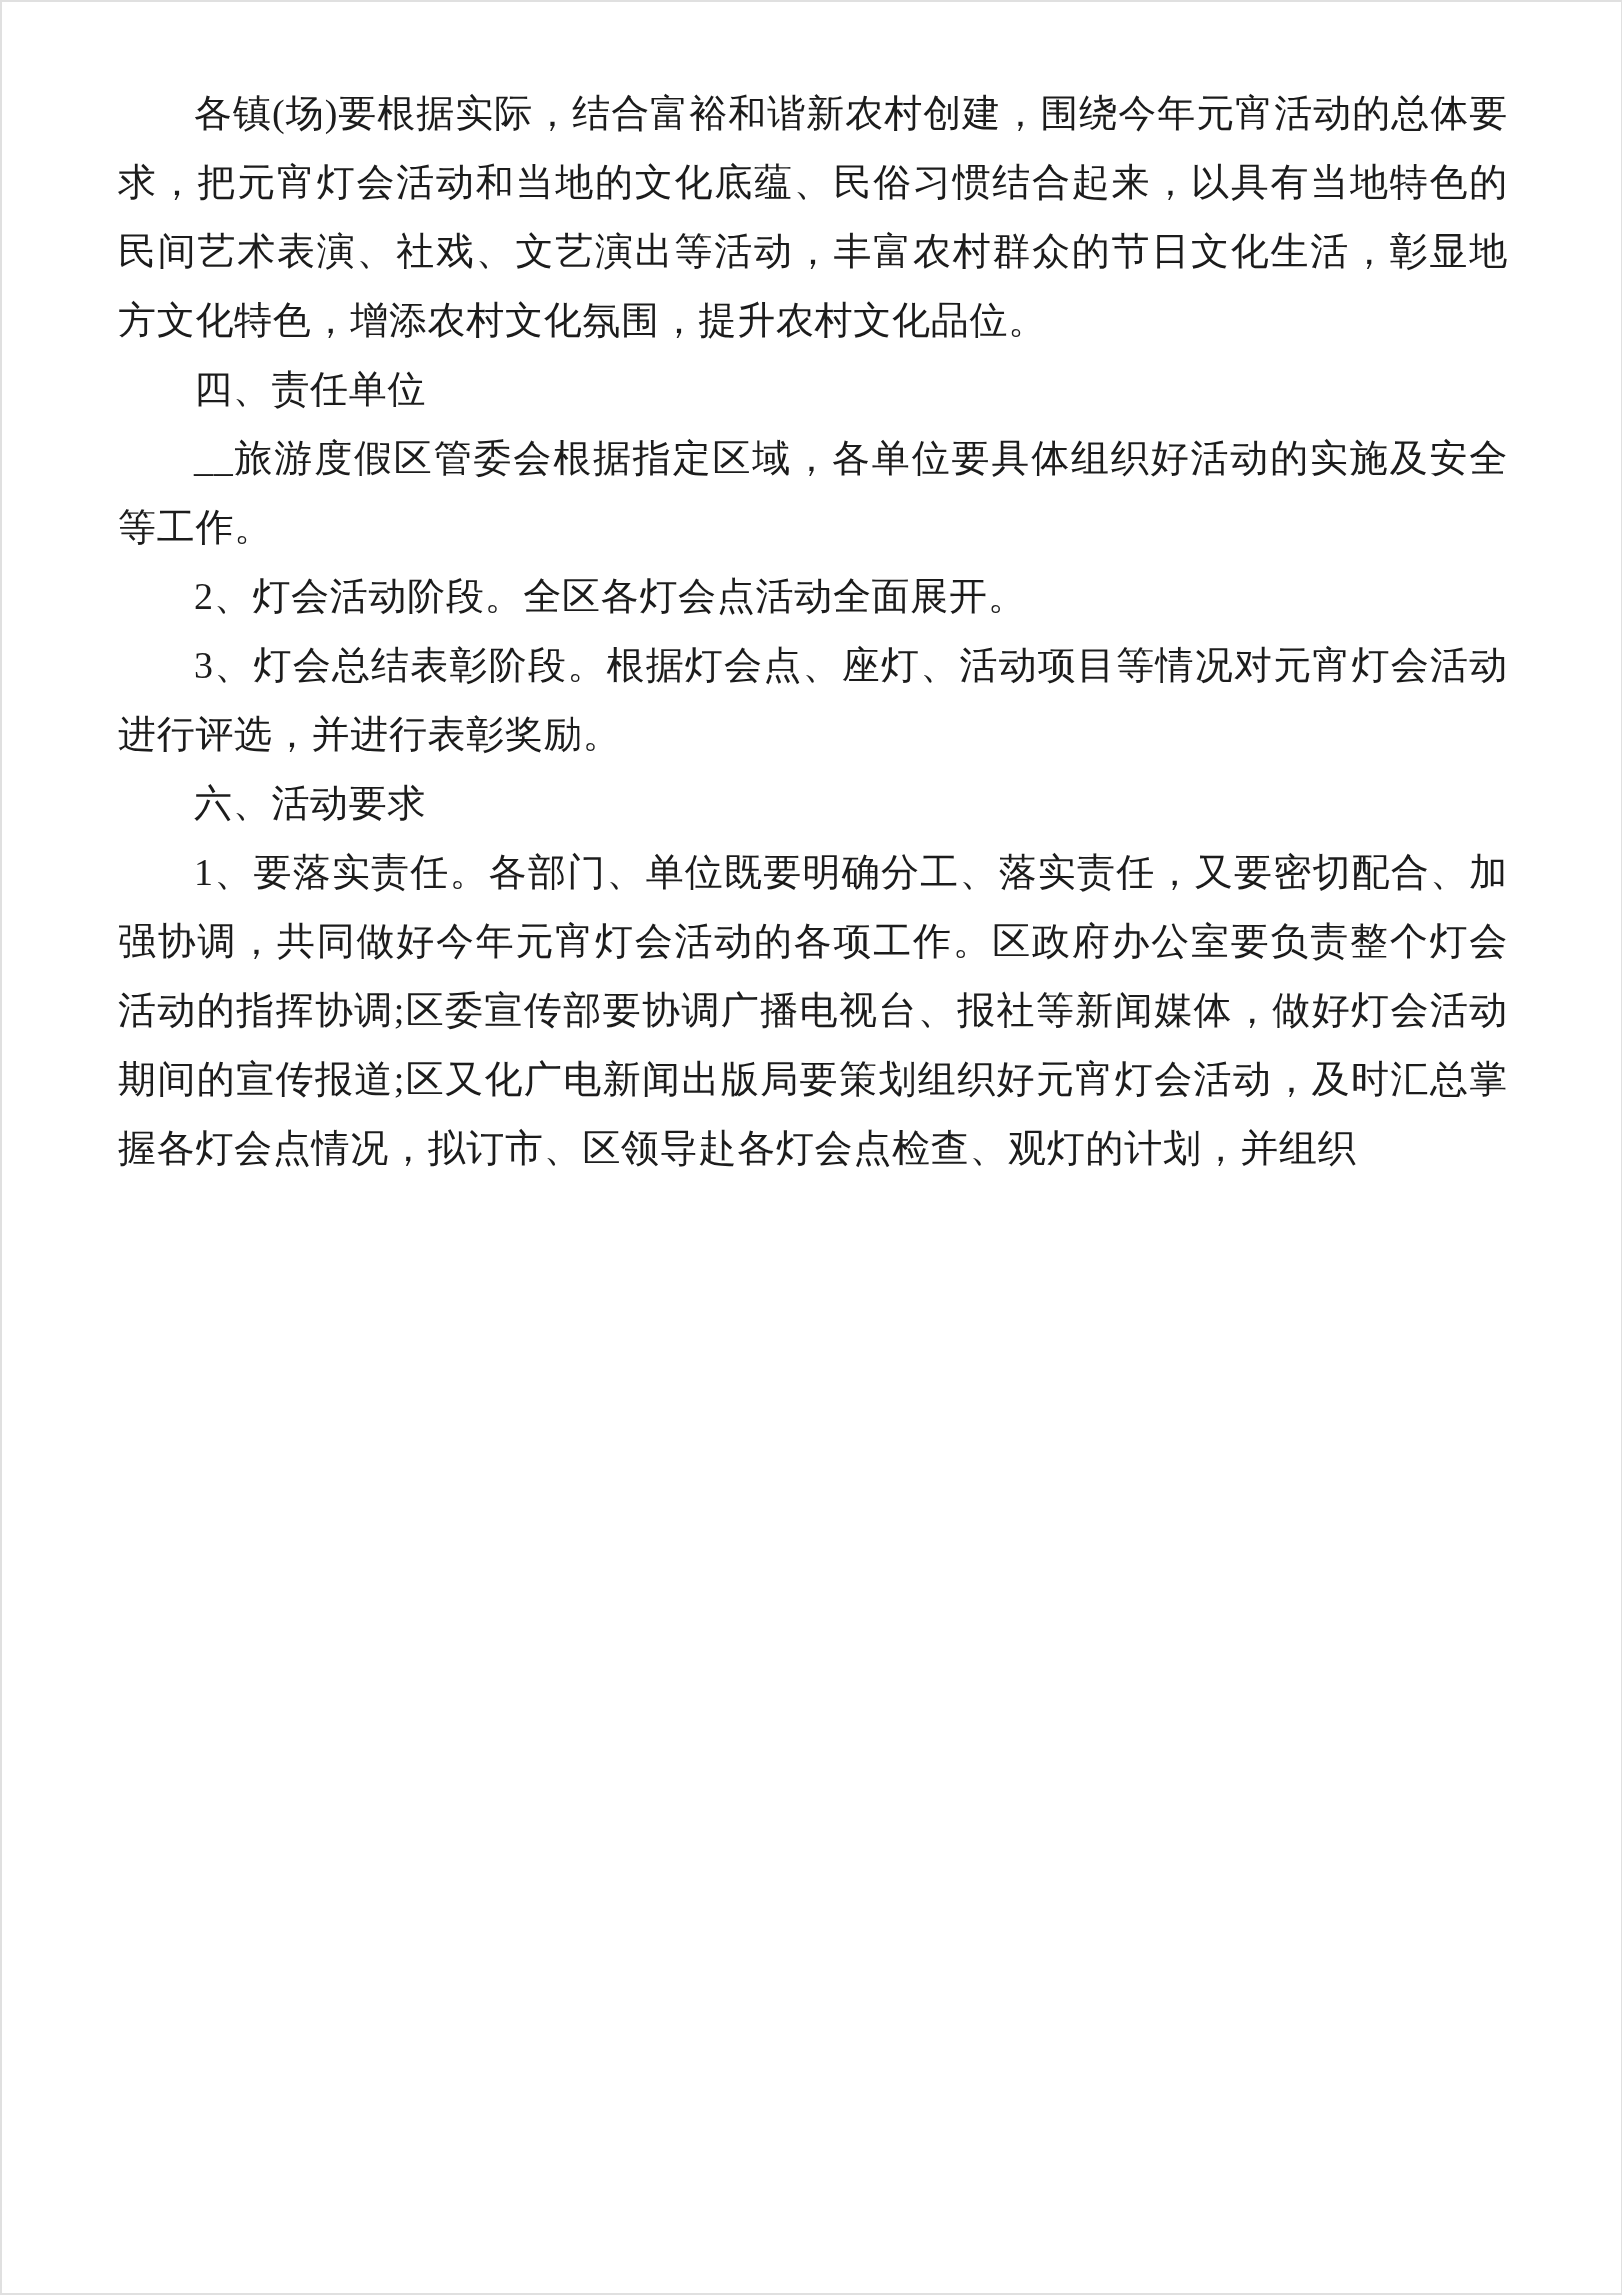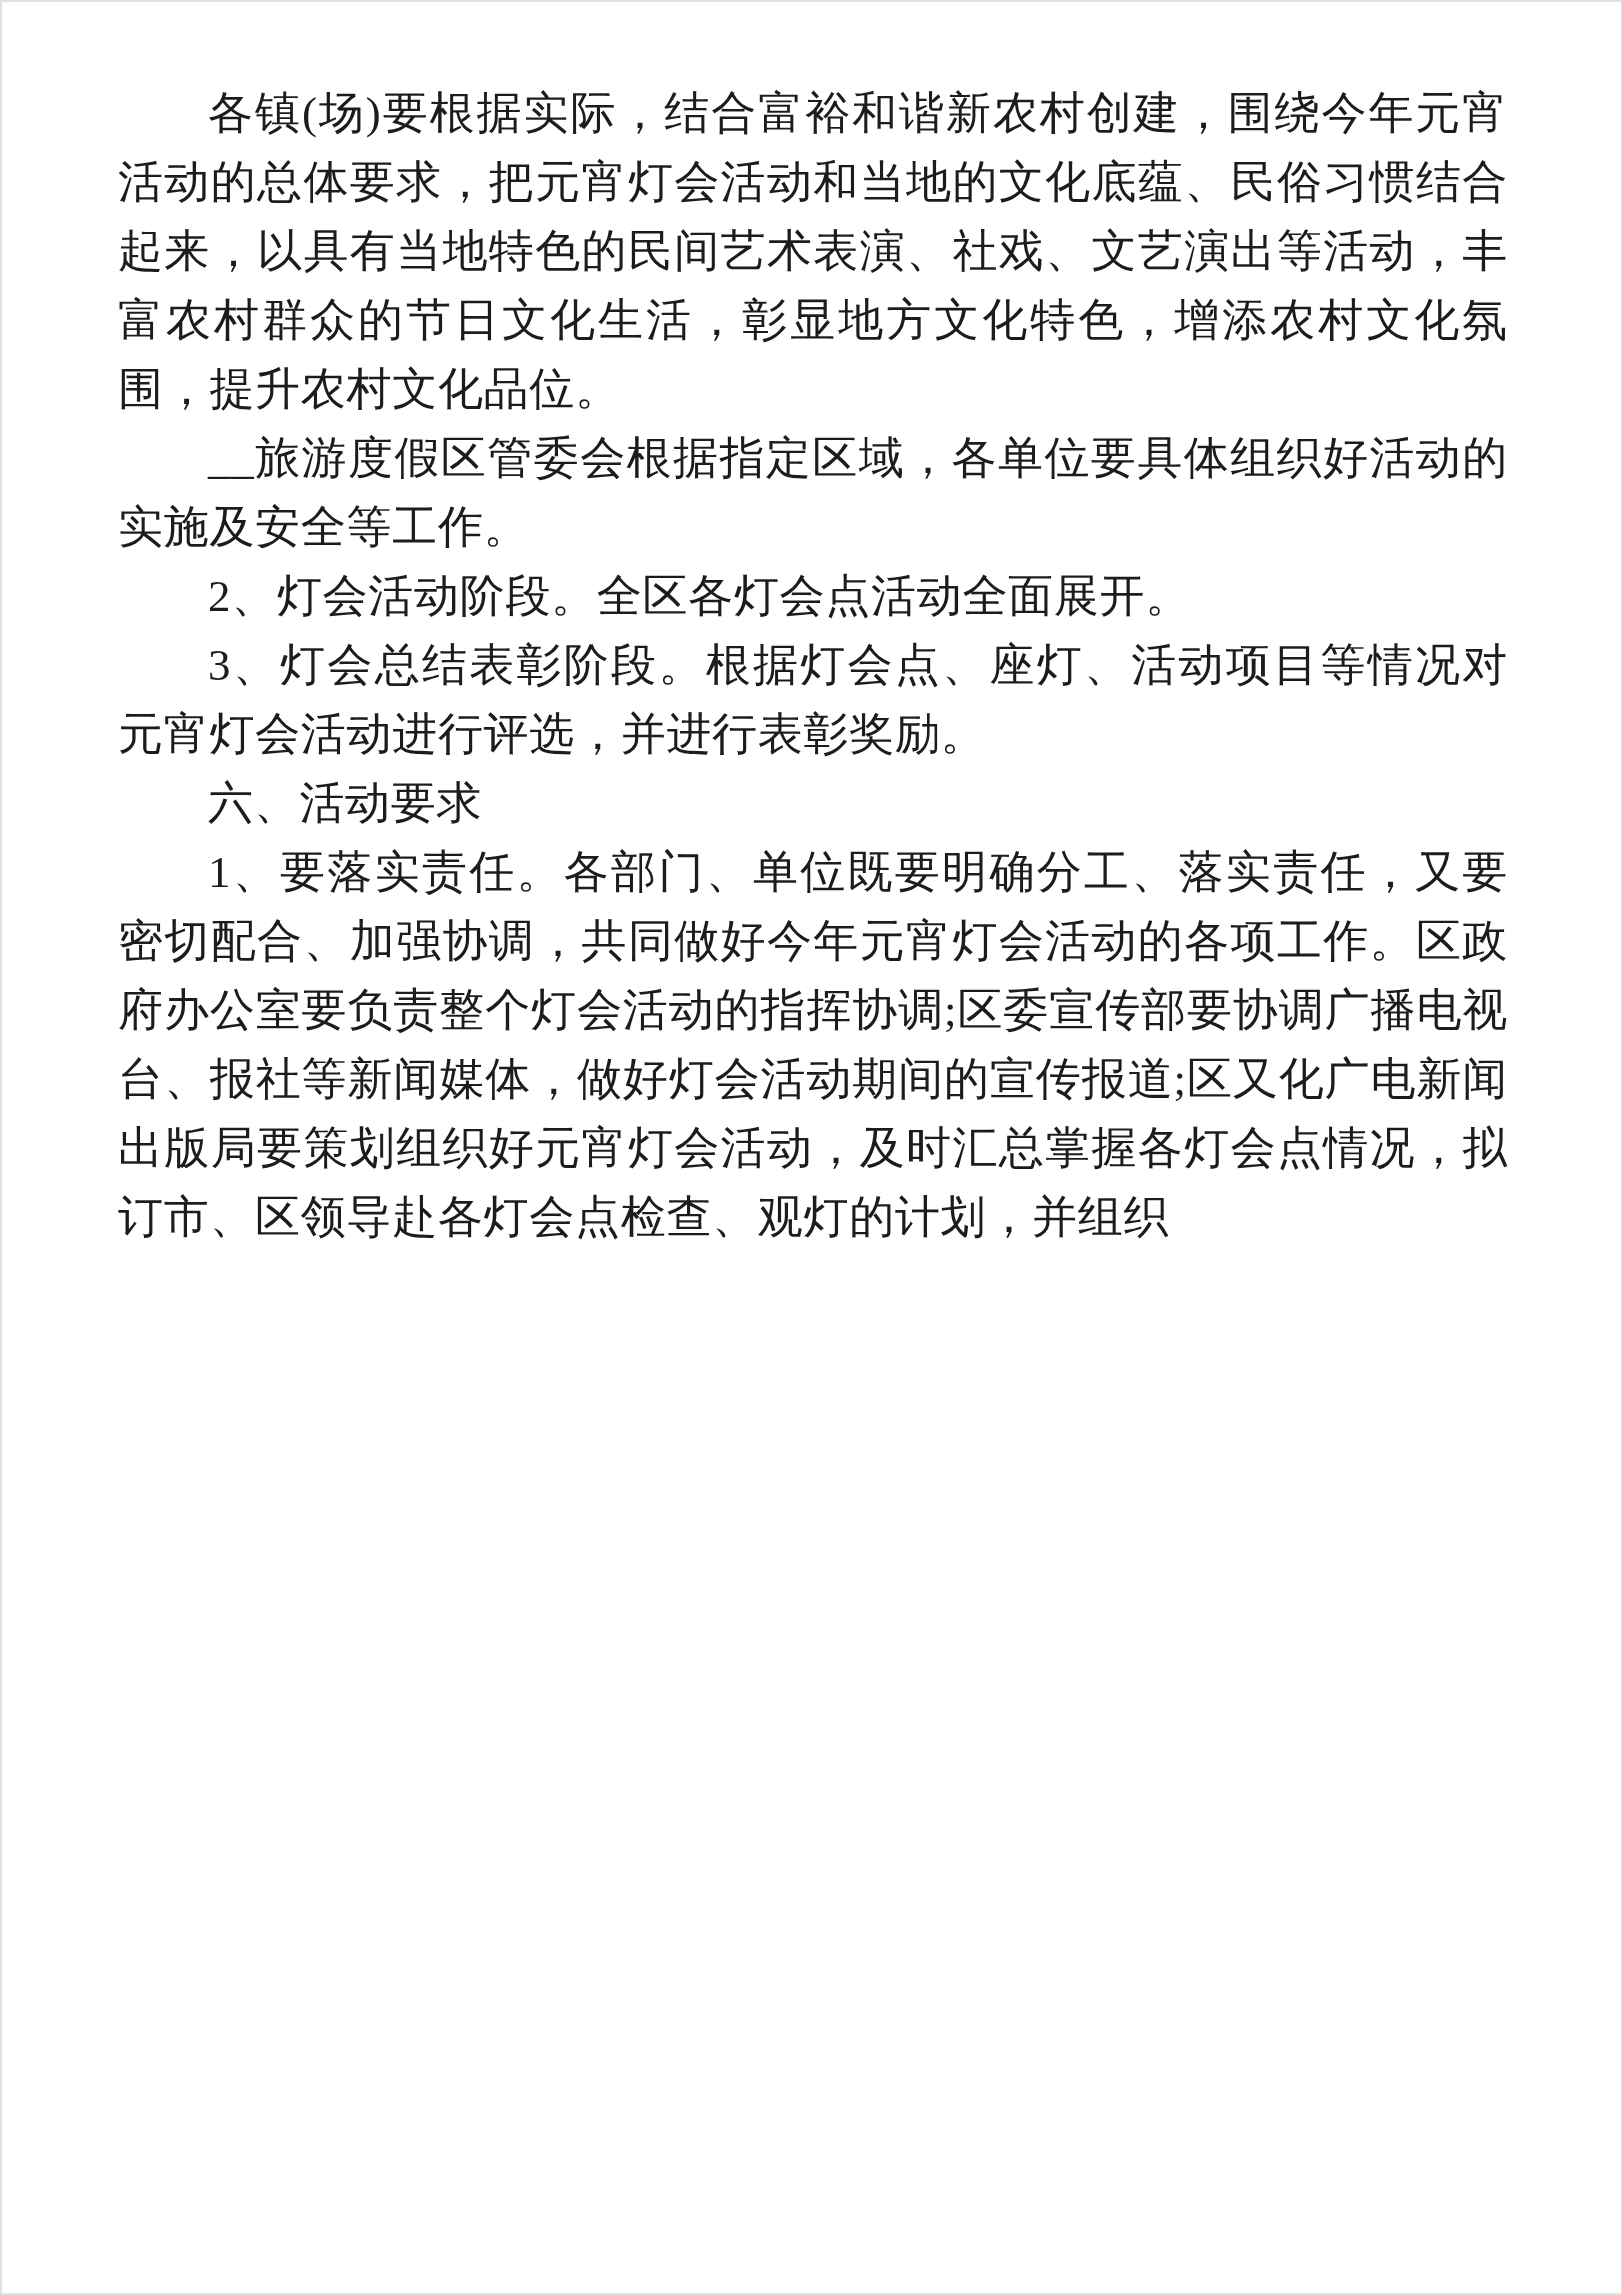--- a/index.html
+++ b/index.html
@@ -16,39 +16,40 @@
     border: 2px solid #e0e0e0;
     overflow: hidden;
   }
   .content {
     position: absolute;
     top: 77px;
     left: 116px;
     right: 113px;
     bottom: 65px;
     font-family: "Liberation Serif", "DejaVu Serif", serif;
-    font-size: 45px;
+    font-size: 38px;
     line-height: 69px;
     color: #1c1c1c;
   }
   .para {
     margin: 0;
     padding: 0;
     text-indent: 2em;
     text-align: justify;
     word-break: break-all;
     letter-spacing: 0.7px;
   }
 </style>
 </head>
 <body>
 
 <div class="page">
   <div class="content">
     <p class="para">各镇(场)要根据实际，结合富裕和谐新农村创建，围绕今年元宵活动的总体要求，把元宵灯会活动和当地的文化底蕴、民俗习惯结合起来，以具有当地特色的民间艺术表演、社戏、文艺演出等活动，丰富农村群众的节日文化生活，彰显地方文化特色，增添农村文化氛围，提升农村文化品位。</p>
+    <p class="para">四、责任单位</p>
     <p class="para">__旅游度假区管委会根据指定区域，各单位要具体组织好活动的实施及安全等工作。</p>
     <p class="para">2、灯会活动阶段。全区各灯会点活动全面展开。</p>
     <p class="para">3、灯会总结表彰阶段。根据灯会点、座灯、活动项目等情况对元宵灯会活动进行评选，并进行表彰奖励。</p>
     <p class="para">六、活动要求</p>
     <p class="para">1、要落实责任。各部门、单位既要明确分工、落实责任，又要密切配合、加强协调，共同做好今年元宵灯会活动的各项工作。区政府办公室要负责整个灯会活动的指挥协调;区委宣传部要协调广播电视台、报社等新闻媒体，做好灯会活动期间的宣传报道;区又化广电新闻出版局要策划组织好元宵灯会活动，及时汇总掌握各灯会点情况，拟订市、区领导赴各灯会点检查、观灯的计划，并组织</p>
   </div>
 </div>
 
 
 </body></html>

